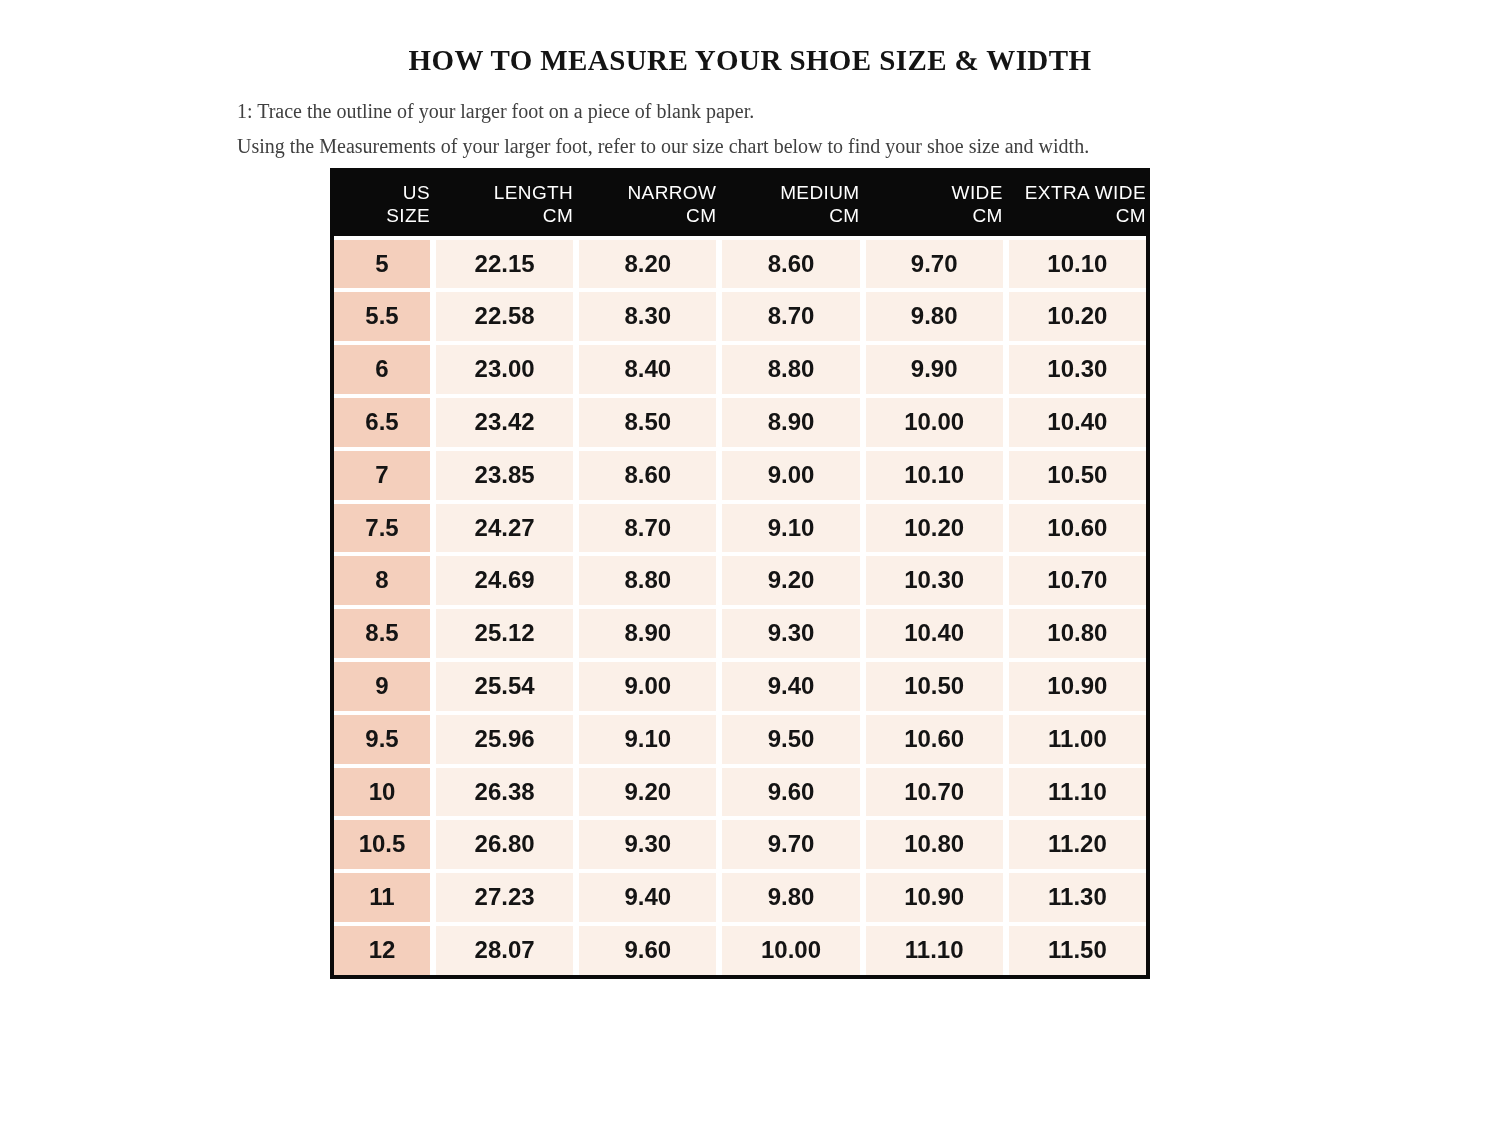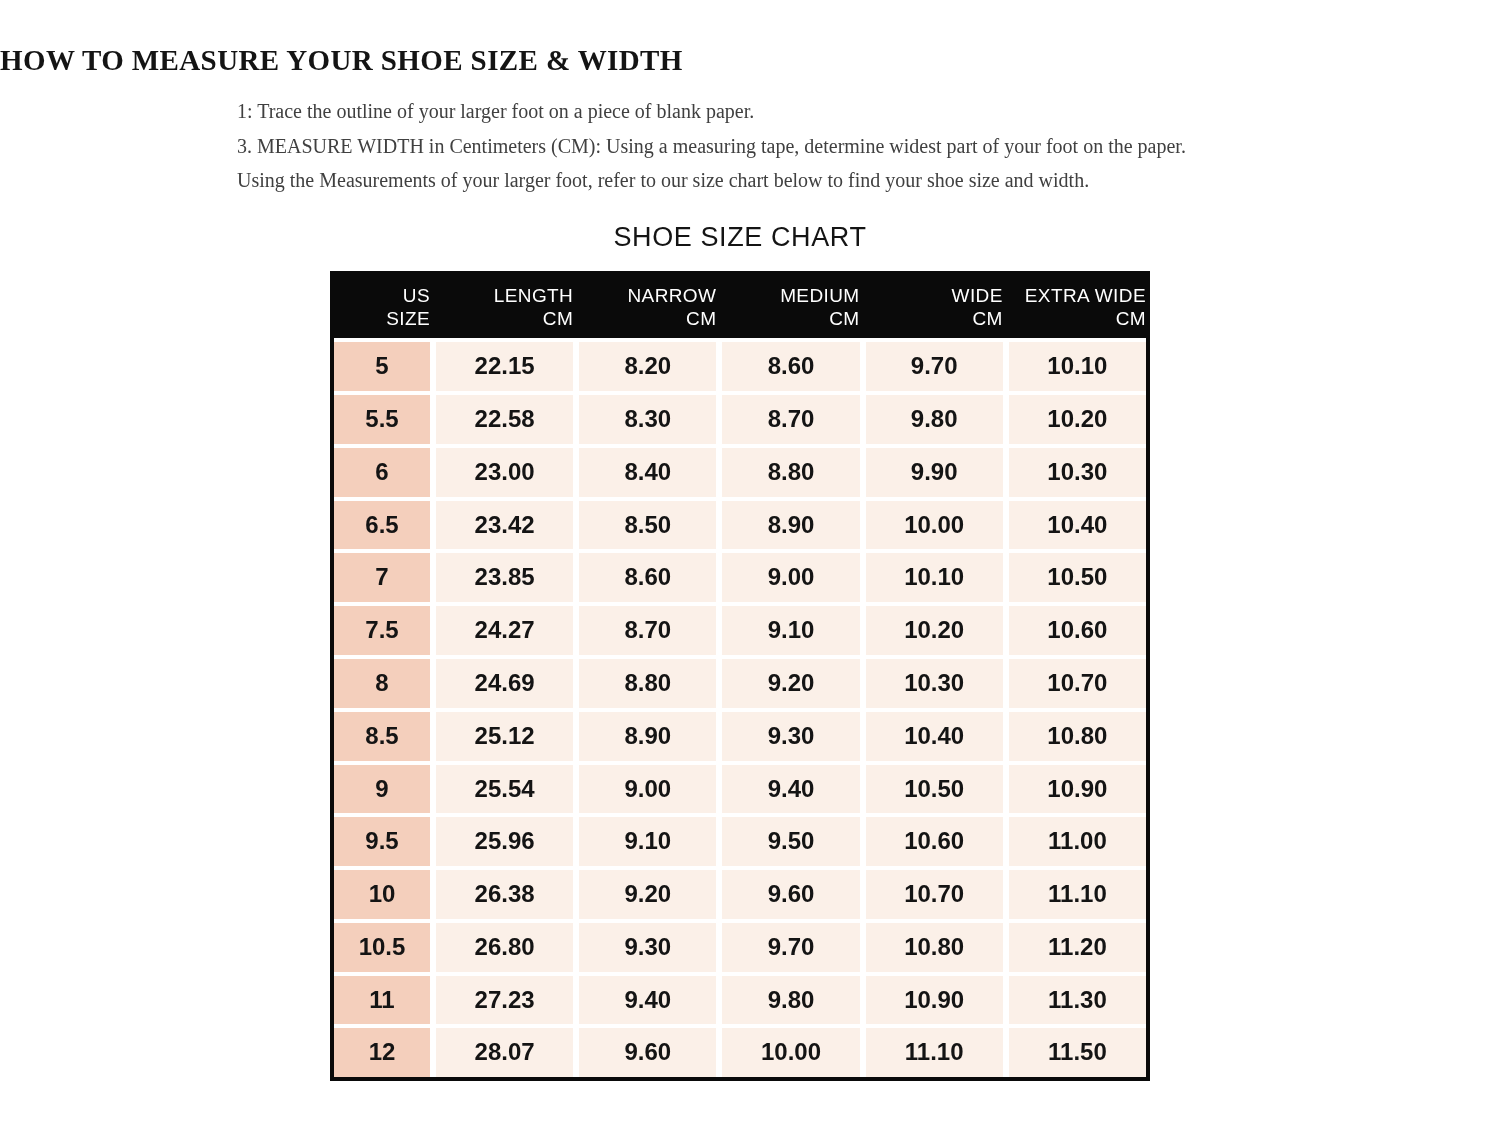--- a/index.html
+++ b/index.html
@@ -18,21 +18,21 @@
     box-sizing: border-box;
     width: 1500px;
     height: 1125px;
     padding-top: 44px;
   }
   .main-title {
     font-family: "Liberation Serif", serif;
     font-size: 29px;
     font-weight: 700;
     letter-spacing: 0.4px;
-    text-align: left;
+    text-align: center;
     margin: 0 0 22px 0;
     color: #141414;
   }
   .instructions {
     font-family: "Liberation Serif", serif;
     font-size: 20px;
     line-height: 1.28;
     margin-left: 237px;
     width: 985px;
     color: #404040;
@@ -98,25 +98,23 @@
 </style>
 </head>
 <body>
 
 <div class="page">
 
   <h1 class="main-title">HOW TO MEASURE YOUR SHOE SIZE &amp; WIDTH</h1>
 
   <div class="instructions">
     <p>1: Trace the outline of your larger foot on a piece of blank paper.</p>
-    <p>3. MEASURE WIDTH in Centimeters (CM): Using a measuring tape, determine widest part of your foot on the paper.</p>
     <p>Using the Measurements of your larger foot, refer to our size chart below to find your shoe size and width.</p>
   </div>
 
-  <h2 class="chart-title">SHOE SIZE CHART</h2>
 
   <div class="size-table">
     <div class="thead" id="thead">
         <div class="hcell">
           <div>US</div>
           <div>SIZE</div>
         </div>
         <div class="hcell bold">
           <div>LENGTH</div>
           <div>CM</div>

